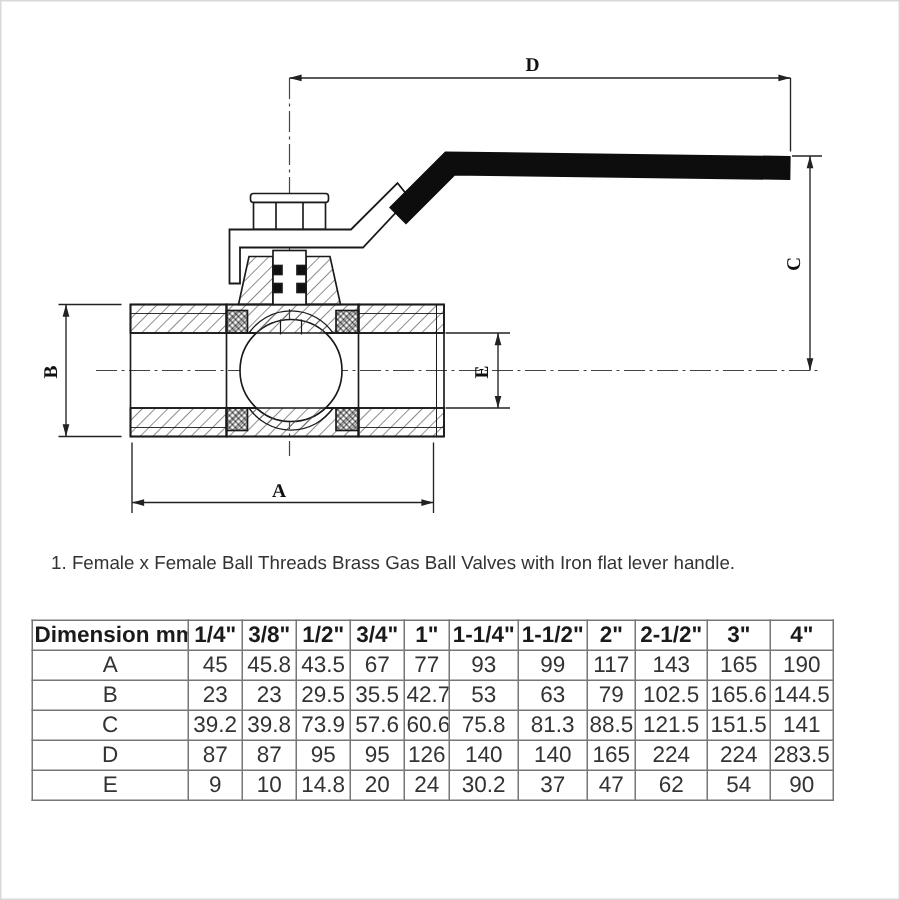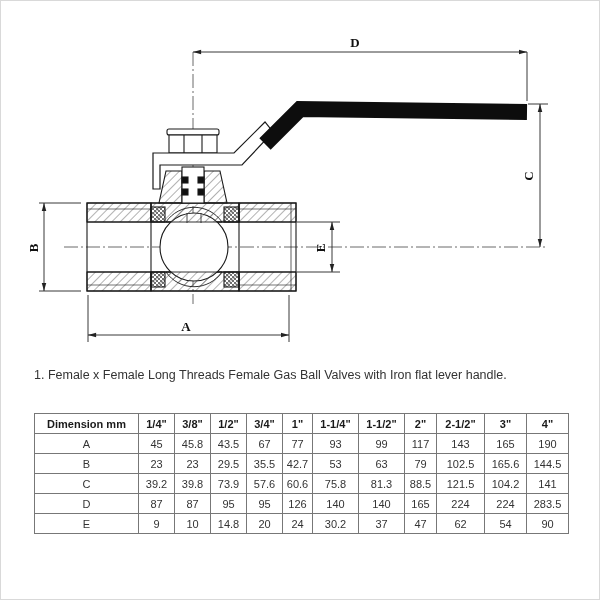--- a/index.html
+++ b/index.html
@@ -6,23 +6,23 @@
   #canvas{
     position:relative;width:598px;height:598px;background:#ffffff;
     border:1px solid #d9d9d9;overflow:hidden;
     font-family:"Liberation Sans", sans-serif;color:#333;
   }
   #drawing{position:absolute;left:0;top:0;}
   .dimtext{font-family:"Liberation Serif", serif;font-size:13px;font-weight:bold;fill:#111;}
   #notes{position:absolute;left:33px;top:365px;width:540px;font-size:12.5px;color:#333;}
   #notes .note{line-height:19px;white-space:nowrap;}
   #spec-table{
-    position:absolute;left:33px;top:412px;width:534px;
+    position:absolute;left:20px;top:412px;width:534px;
     border-collapse:collapse;table-layout:fixed;
-    font-size:11px;color:#333;
+    font-size:15px;color:#333;
   }
   #spec-table td,#spec-table th{
     border:1px solid #777;text-align:center;vertical-align:middle;
     height:19px;padding:0 1px;overflow:hidden;white-space:nowrap;
   }
   #spec-table th{font-weight:bold;color:#1a1a1a;}
 </style>
 </head>
 <body>
 
@@ -126,21 +126,21 @@
     </g>
 
     <text class="dimtext" x="354" y="46" text-anchor="middle">D</text>
     <text class="dimtext" x="532" y="175" text-anchor="middle" transform="rotate(-90 532 175)">C</text>
     <text class="dimtext" x="37" y="247" text-anchor="middle" transform="rotate(-90 37 247)">B</text>
     <text class="dimtext" x="324" y="247" text-anchor="middle" transform="rotate(-90 324 247)">E</text>
     <text class="dimtext" x="185" y="330" text-anchor="middle">A</text>
   </svg>
 
   <div id="notes">
-    <div class="note"><span>1.</span> <span>Female x Female Long Threads Female Gas Ball Valves with Iron flat lever handle.</span></div>
+    <div class="note"><span>1.</span> <span>Female x Female Ball Threads Brass Gas Ball Valves with Iron flat lever handle.</span></div>
   </div>
 
   <table id="spec-table">
     <colgroup>
       <col style="width:104px">
         <col style="width:36px">
         <col style="width:36px">
       <col style="width:36px">
         <col style="width:36px">
         <col style="width:30px">
@@ -200,21 +200,21 @@
           <td>C</td>
           <td>39.2</td>
           <td>39.8</td>
           <td>73.9</td>
           <td>57.6</td>
           <td>60.6</td>
           <td>75.8</td>
           <td>81.3</td>
           <td>88.5</td>
           <td>121.5</td>
-          <td>104.2</td>
+          <td>151.5</td>
           <td>141</td>
         </tr>
         <tr>
           <td>D</td>
           <td>87</td>
           <td>87</td>
           <td>95</td>
           <td>95</td>
           <td>126</td>
           <td>140</td>

